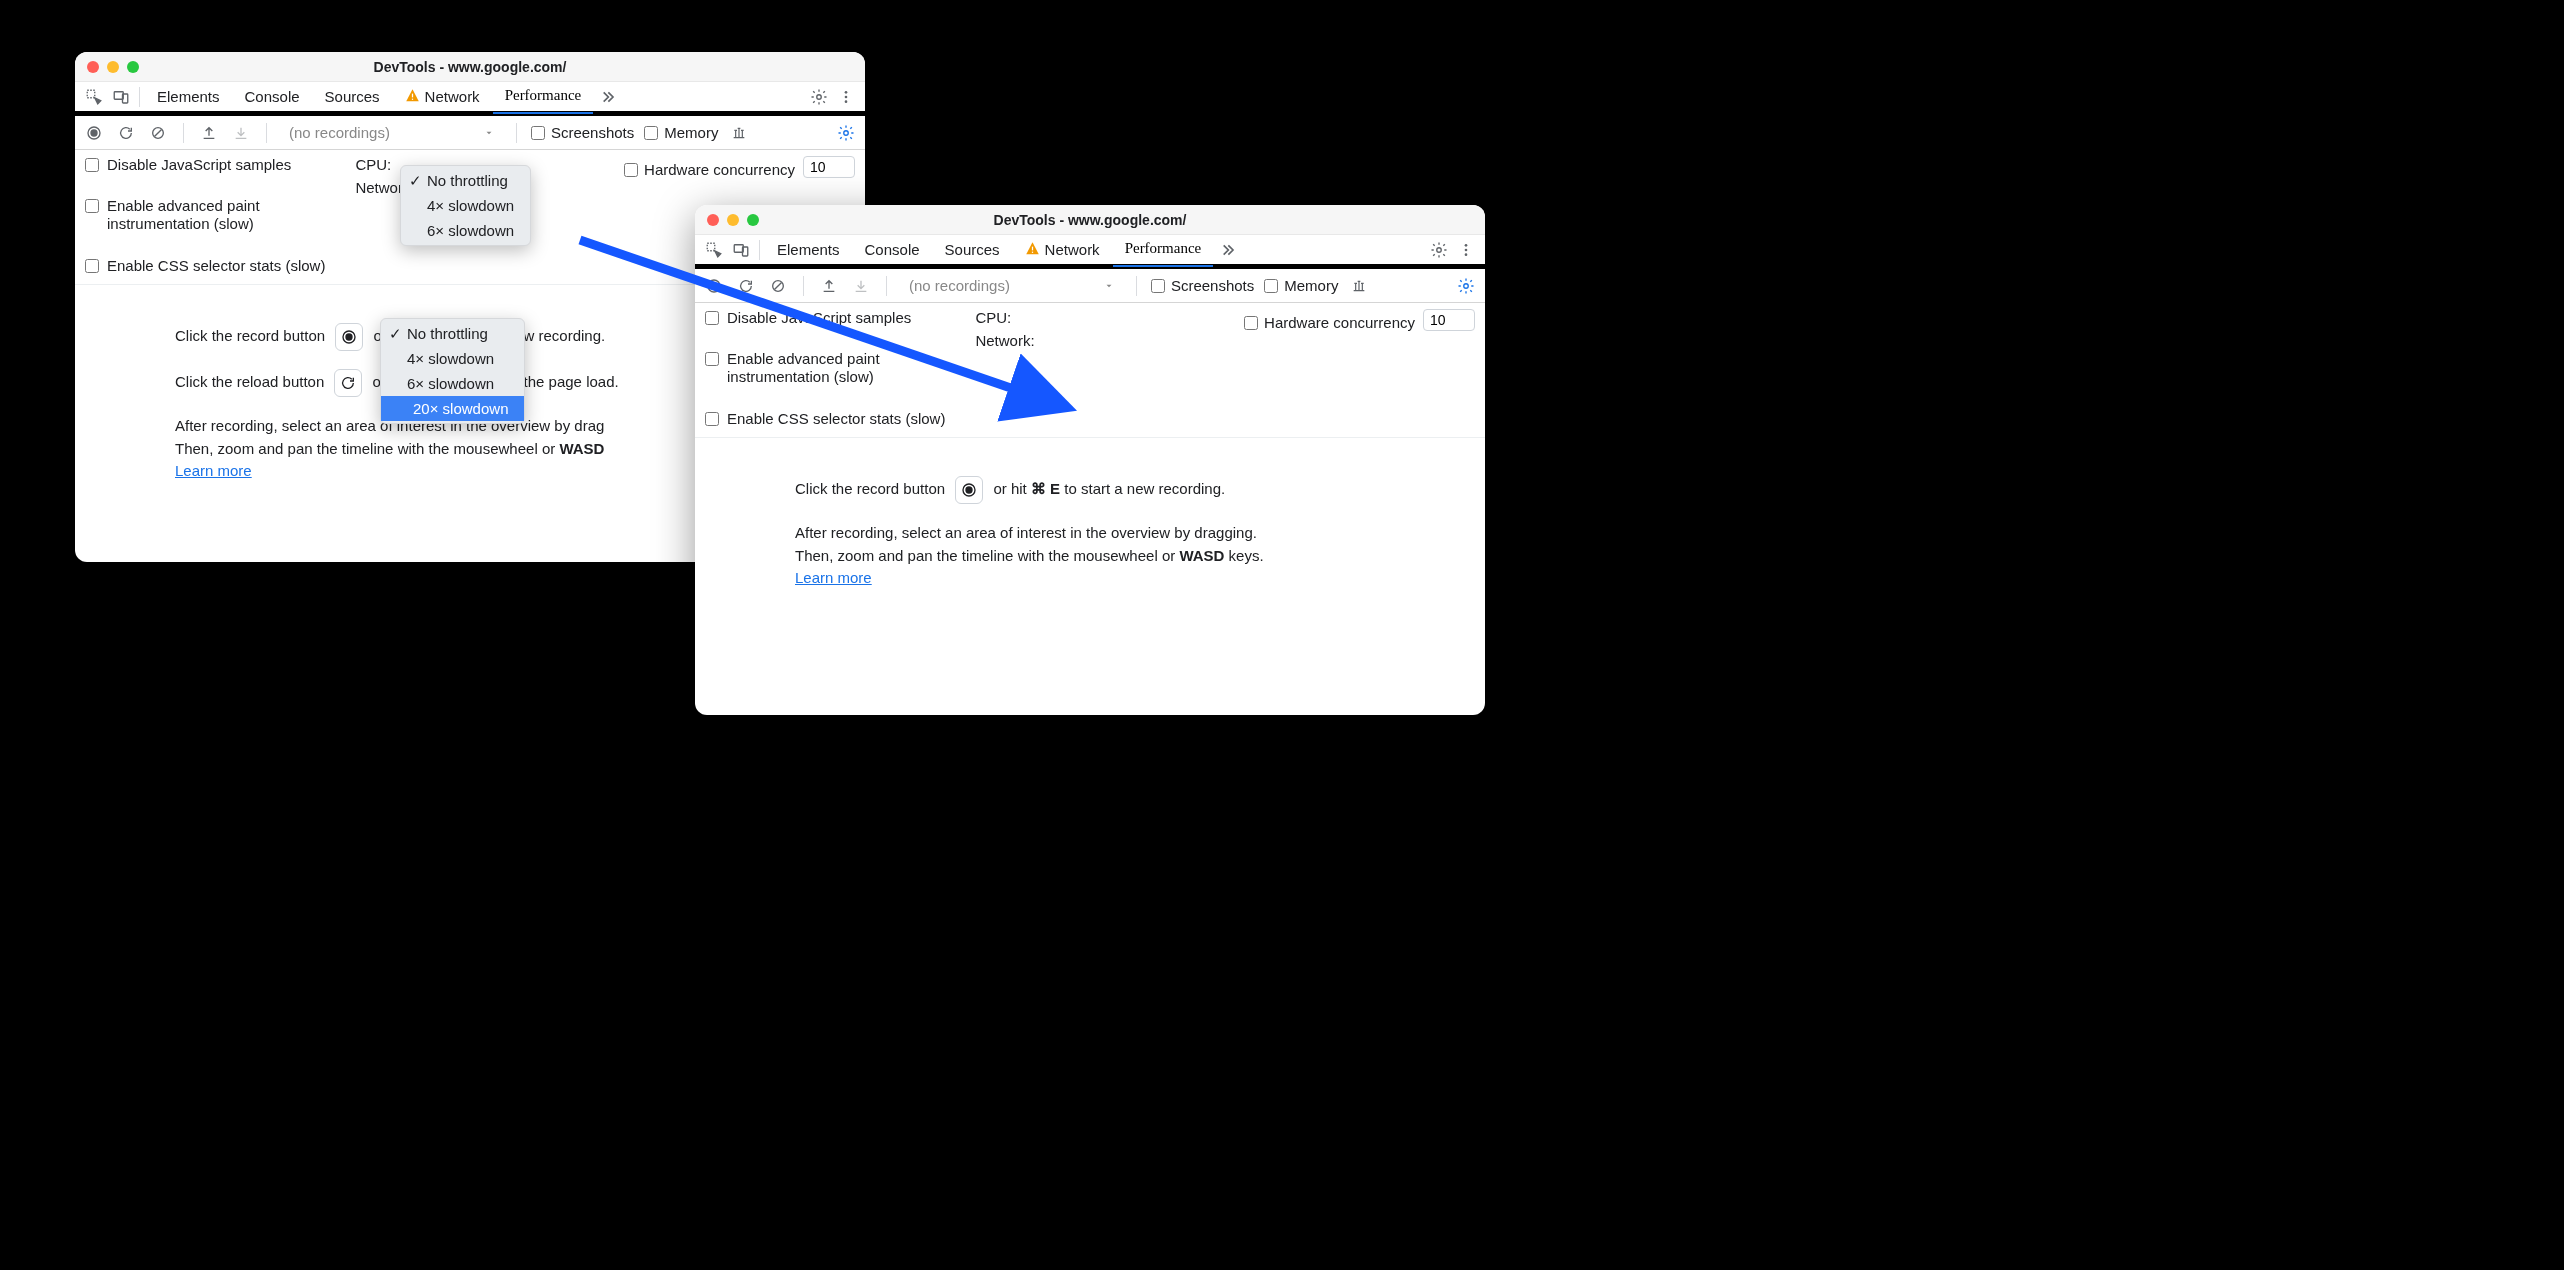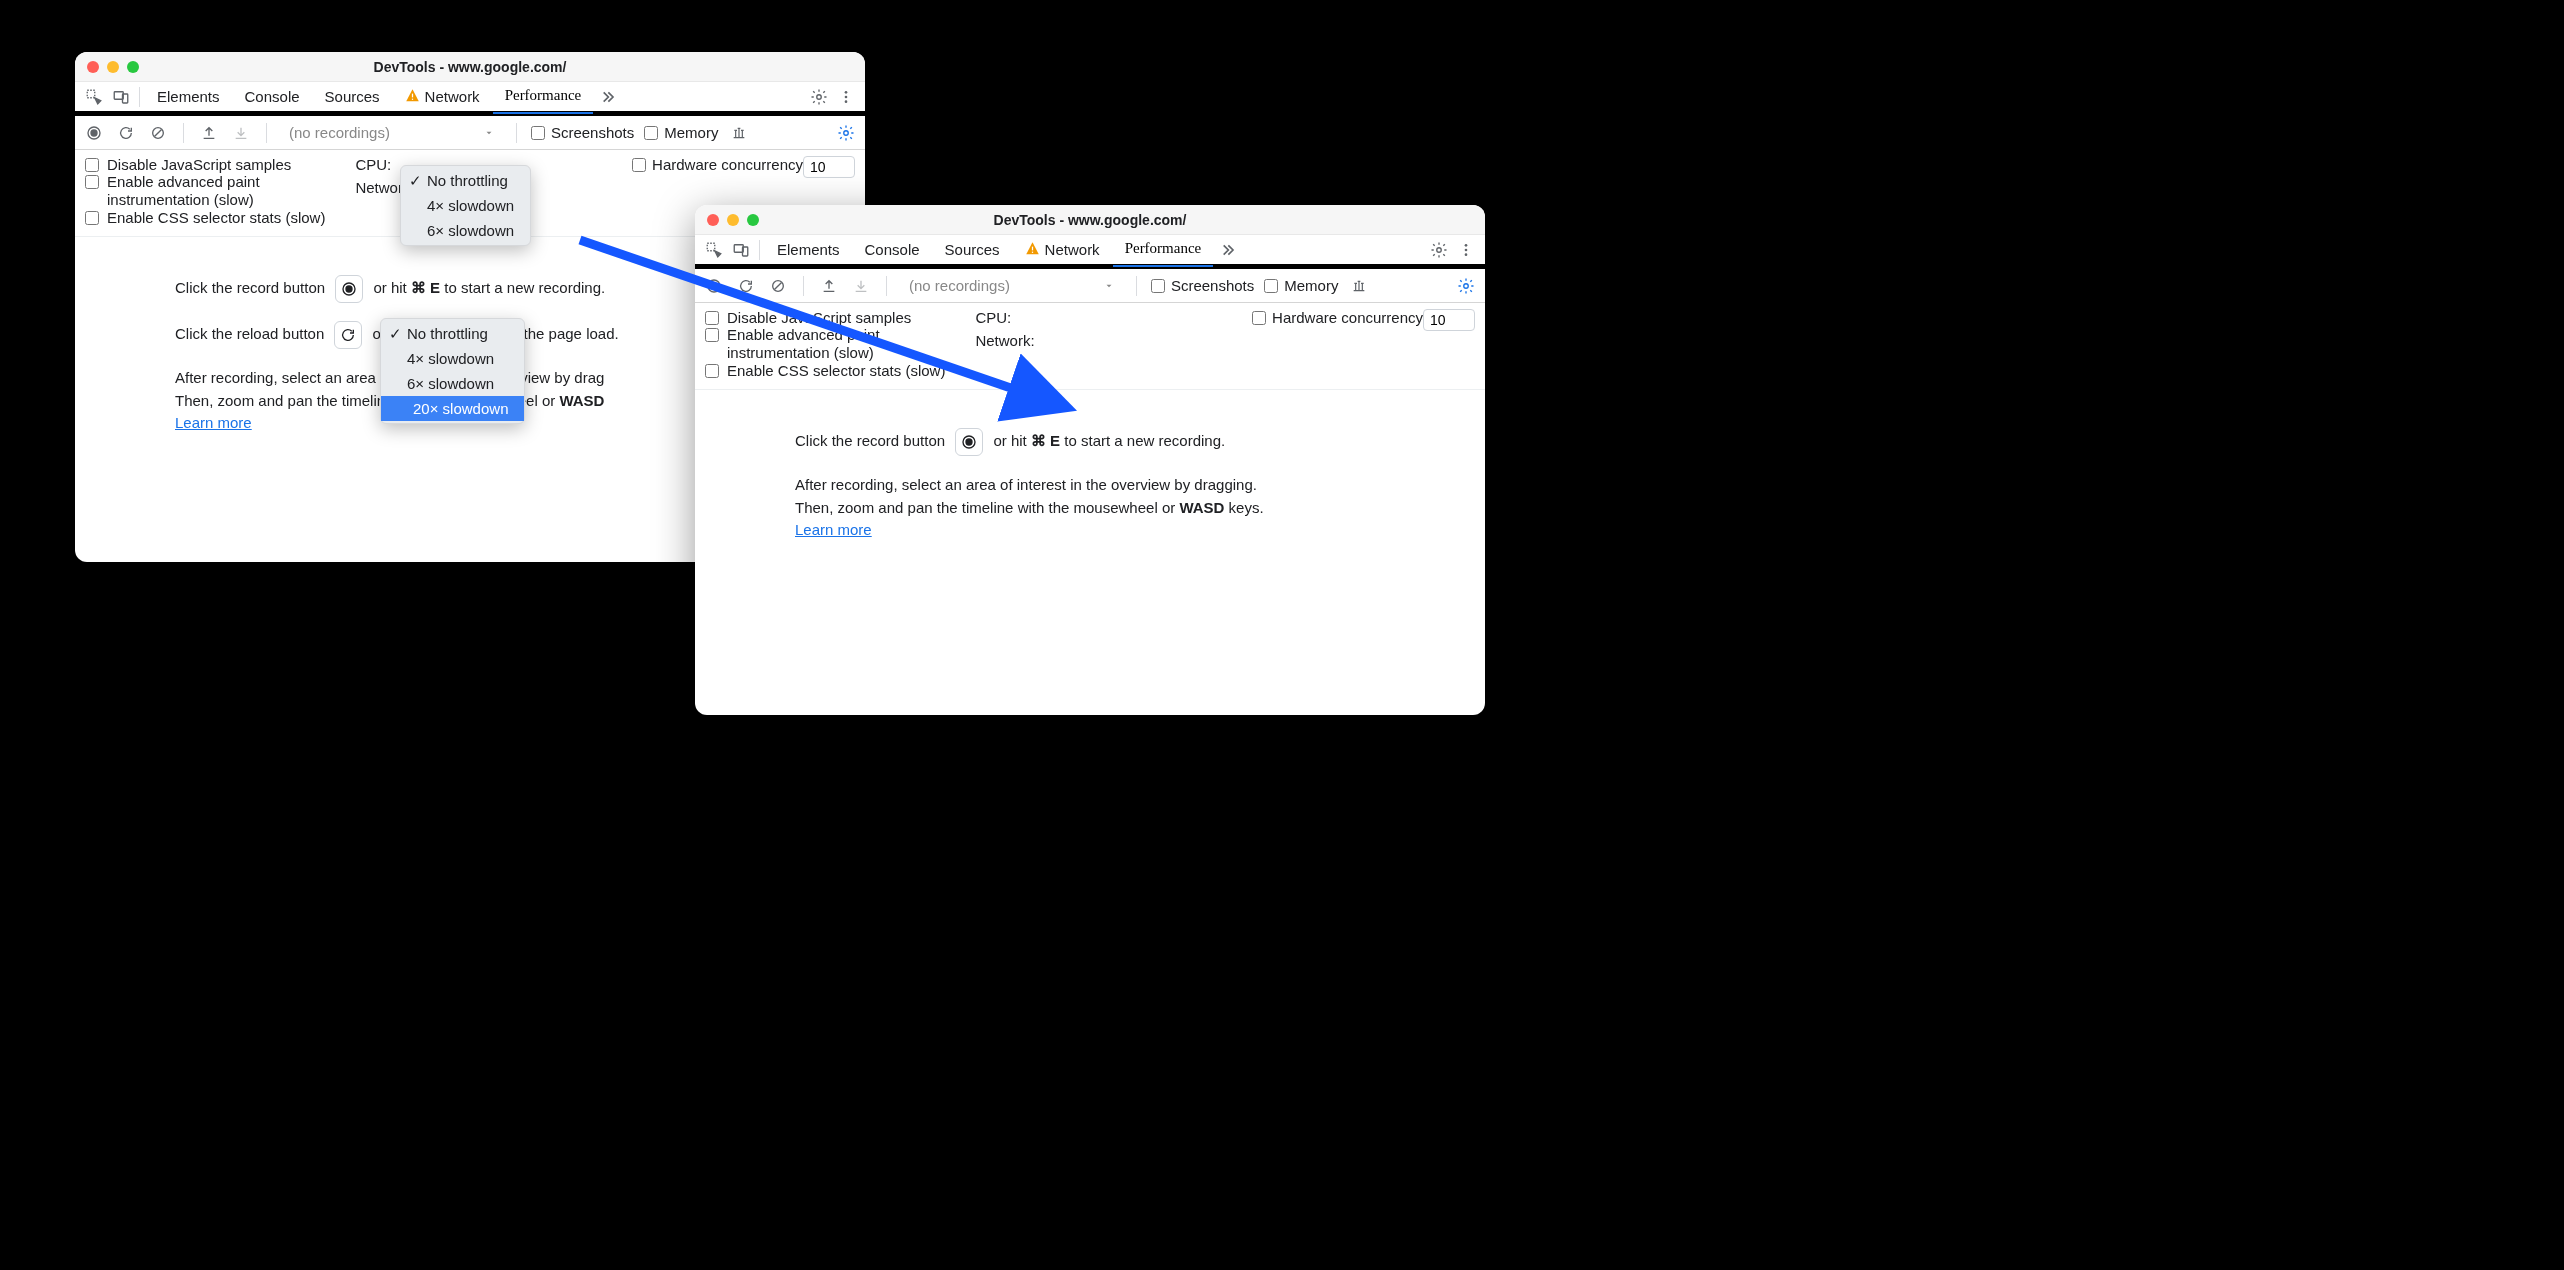--- a/index.html
+++ b/index.html
@@ -94,26 +94,26 @@
   .gear-blue { color: #1a73e8; }
 
   .settings-band {
     display: flex;
     align-items: flex-start;
     padding: 6px 10px 10px 10px;
     border-bottom: 1px solid #eceff1;
     gap: 30px;
     position: relative;
   }
-  .settings-col-left { display: flex; flex-direction: column; gap: 0; }
+  .settings-col-left { display: flex; flex-direction: column; gap: 24px; }
   .settings-col-mid { display: flex; flex-direction: column; gap: 6px; white-space: nowrap; }
   .row-line { display: flex; align-items: flex-start; gap: 8px; }
   .row-line input[type=checkbox] { width: 14px; height: 14px; margin: 2px 0 0 0; }
   .twoline { line-height: 1.2; }
-  .hwcc { display: flex; align-items: flex-start; }
+  .hwcc { display: flex; align-items: flex-end; gap: 8px; }
   .hwcc input[type=text] {
     width: 52px;
     border: 1px solid #cfd4da;
     border-radius: 4px;
     padding: 2px 6px;
     font-size: 14px;
   }
 
   .dropdown {
     position: absolute;

